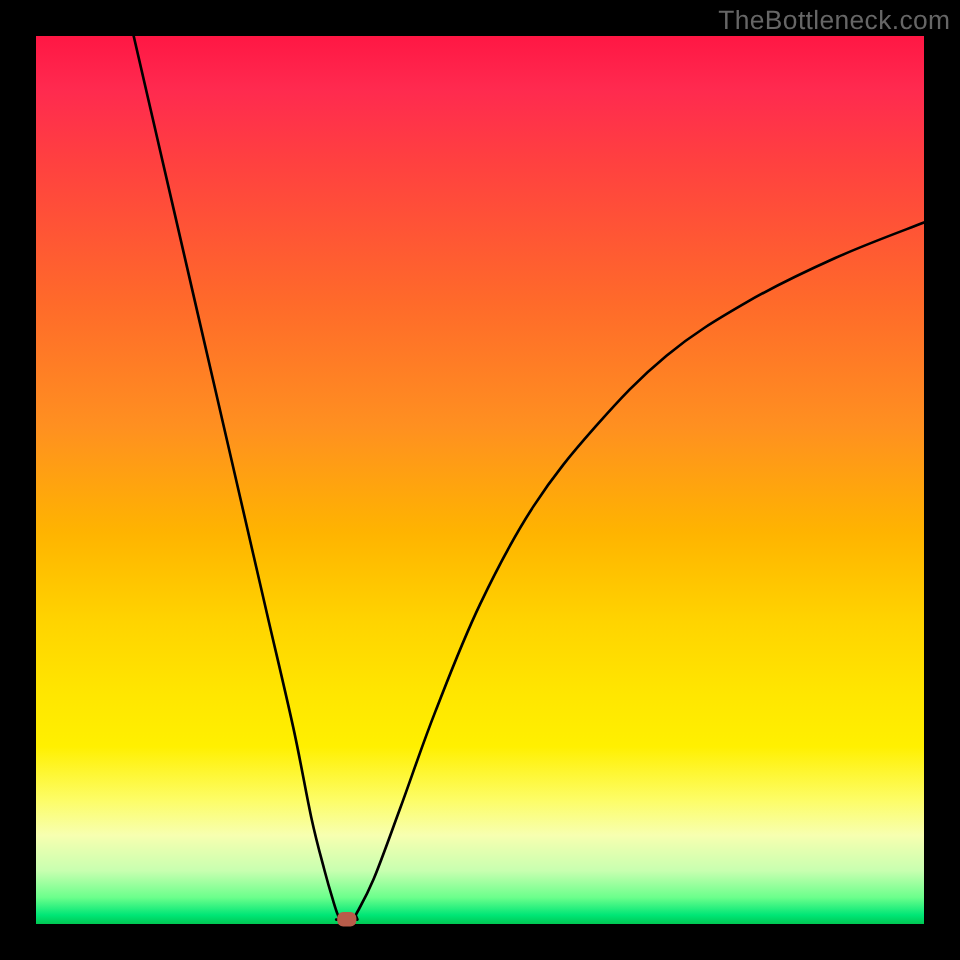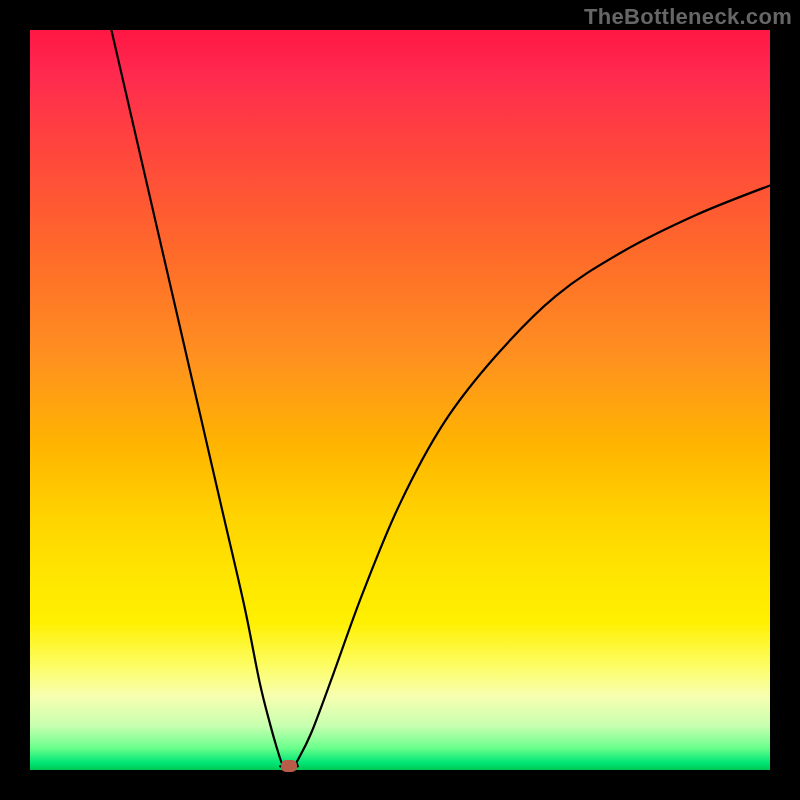--- a/index.html
+++ b/index.html
@@ -44,21 +44,21 @@
       #00e676 99%,
       #00c853 100%
     );
   }
   .watermark {
     position: absolute;
     top: 4px;
     right: 8px;
     color: #666;
     font-size: 22px;
-    font-weight: 700;
+    font-weight: 400;
     letter-spacing: 0.3px;
     user-select: none;
   }
   svg.curve {
     position: absolute;
     left: 30px;
     top: 30px;
     width: 740px;
     height: 740px;
     overflow: visible;

